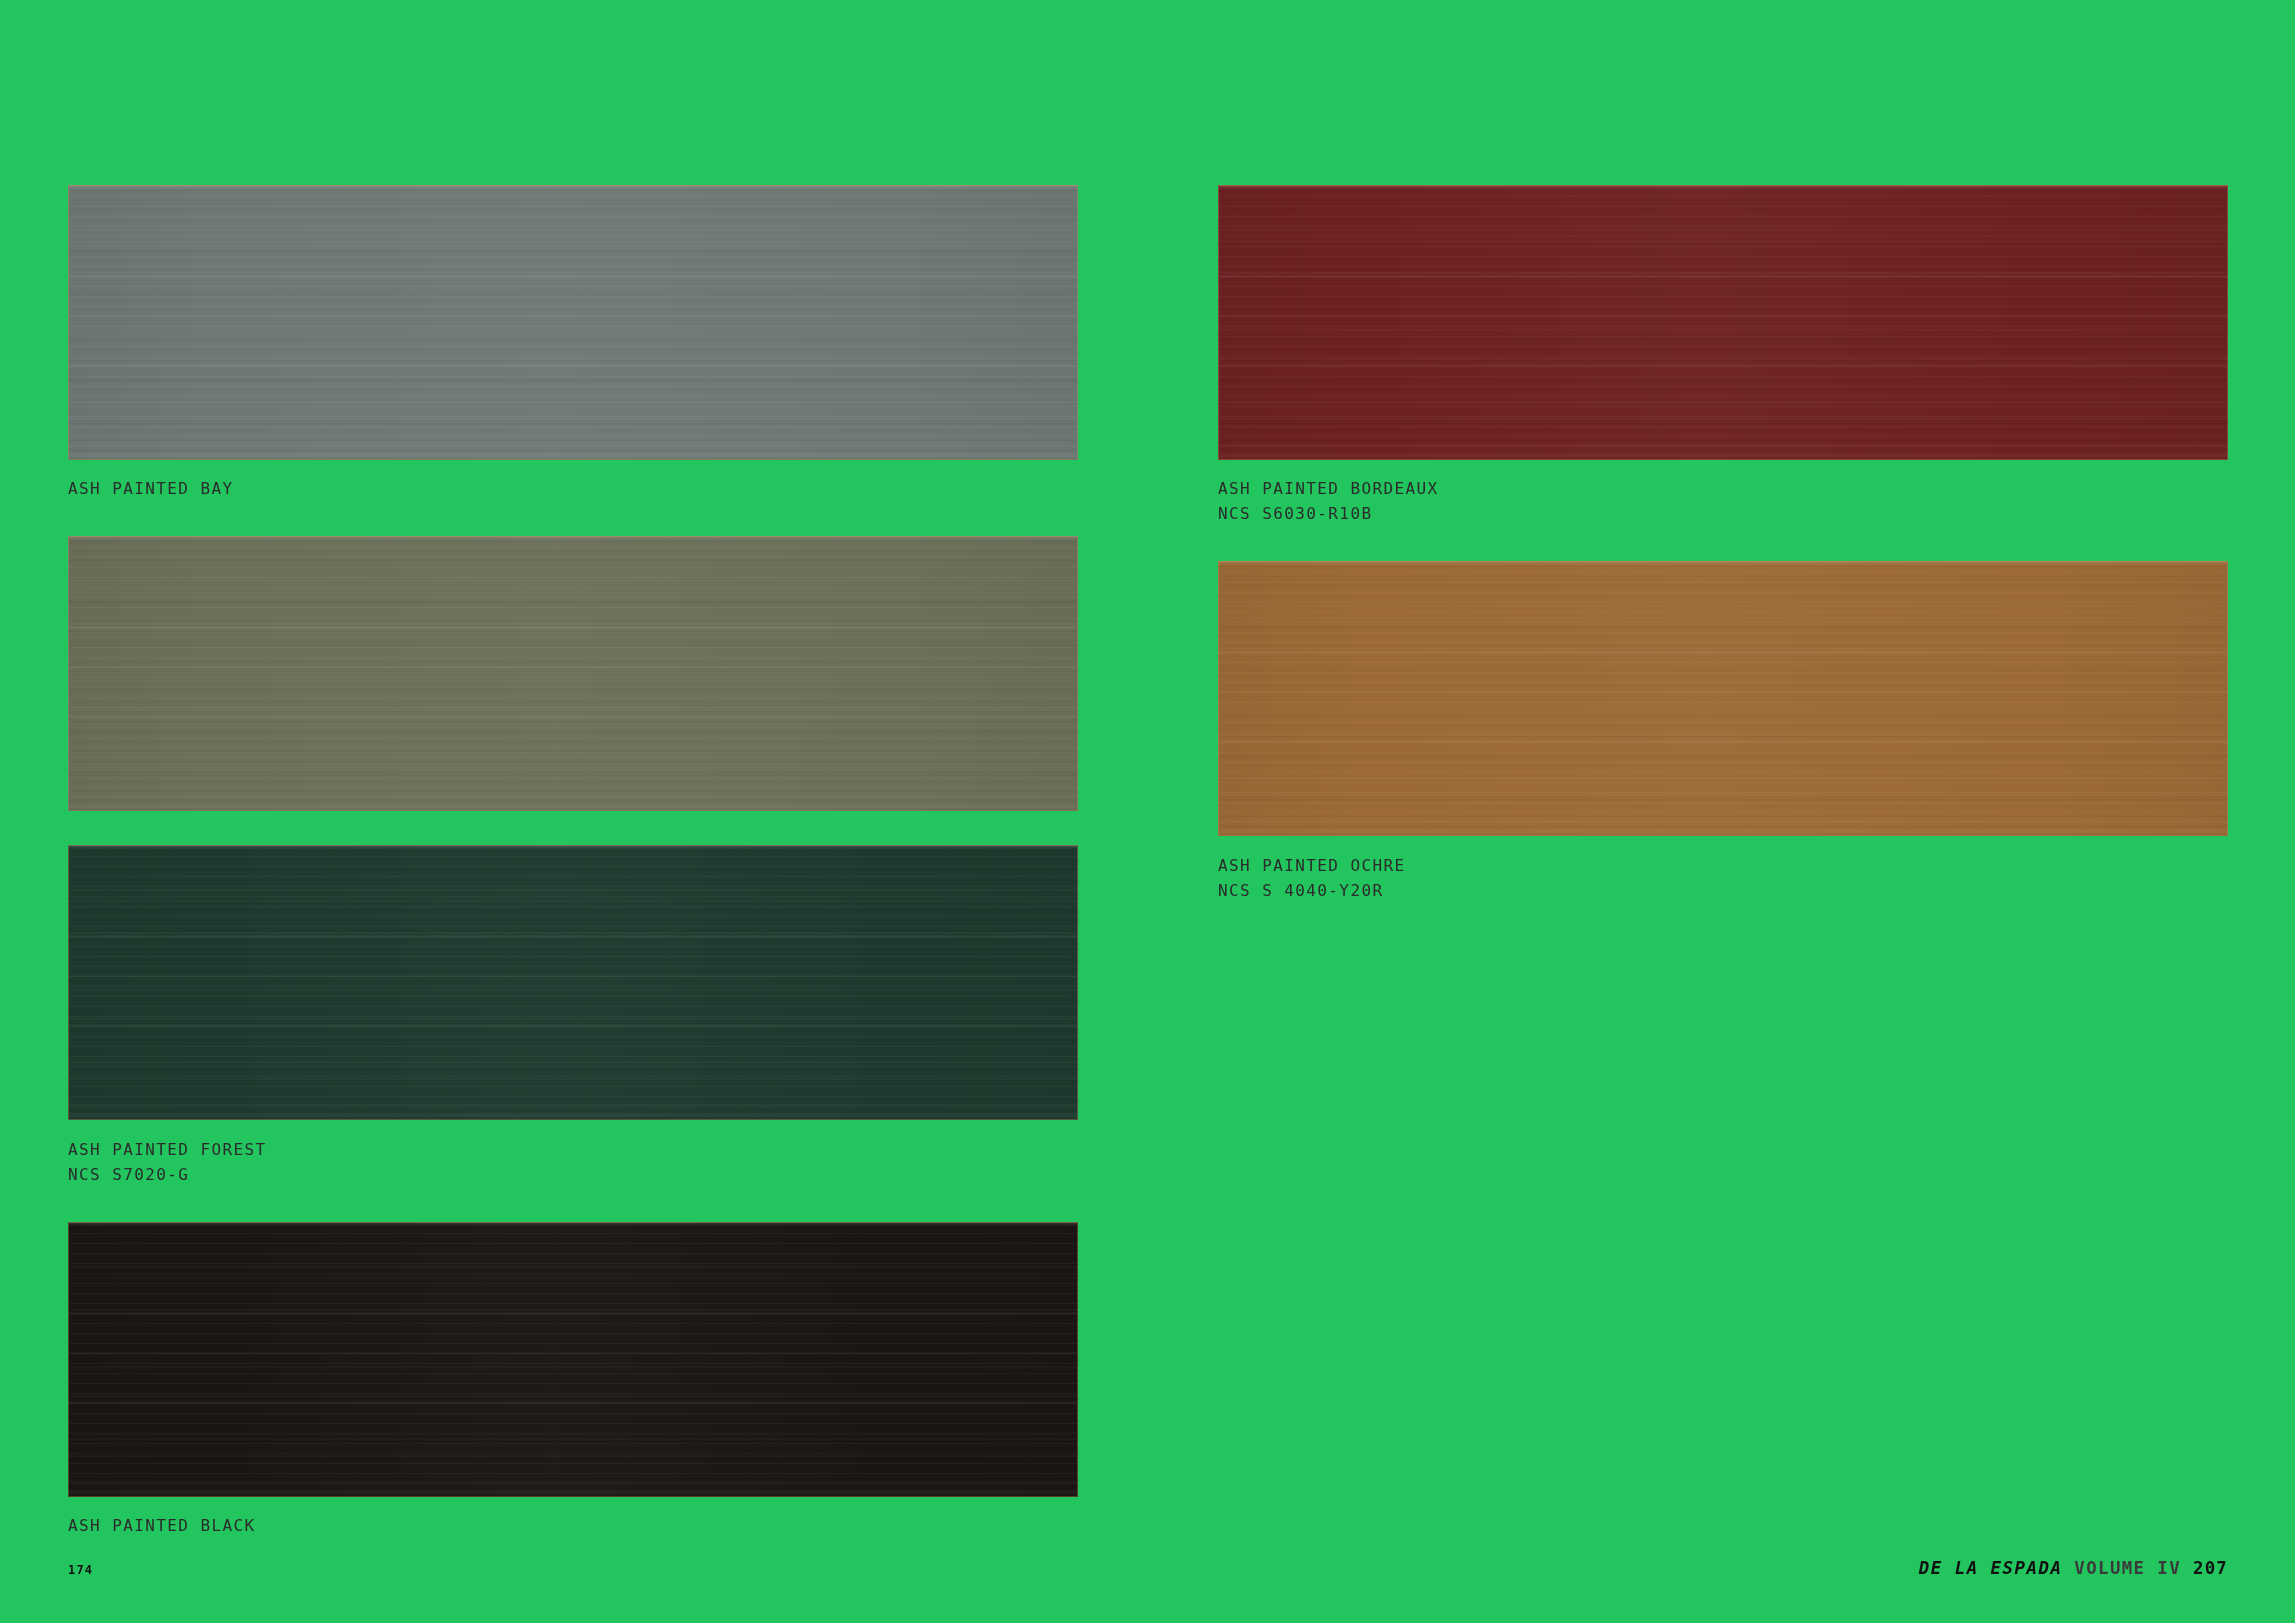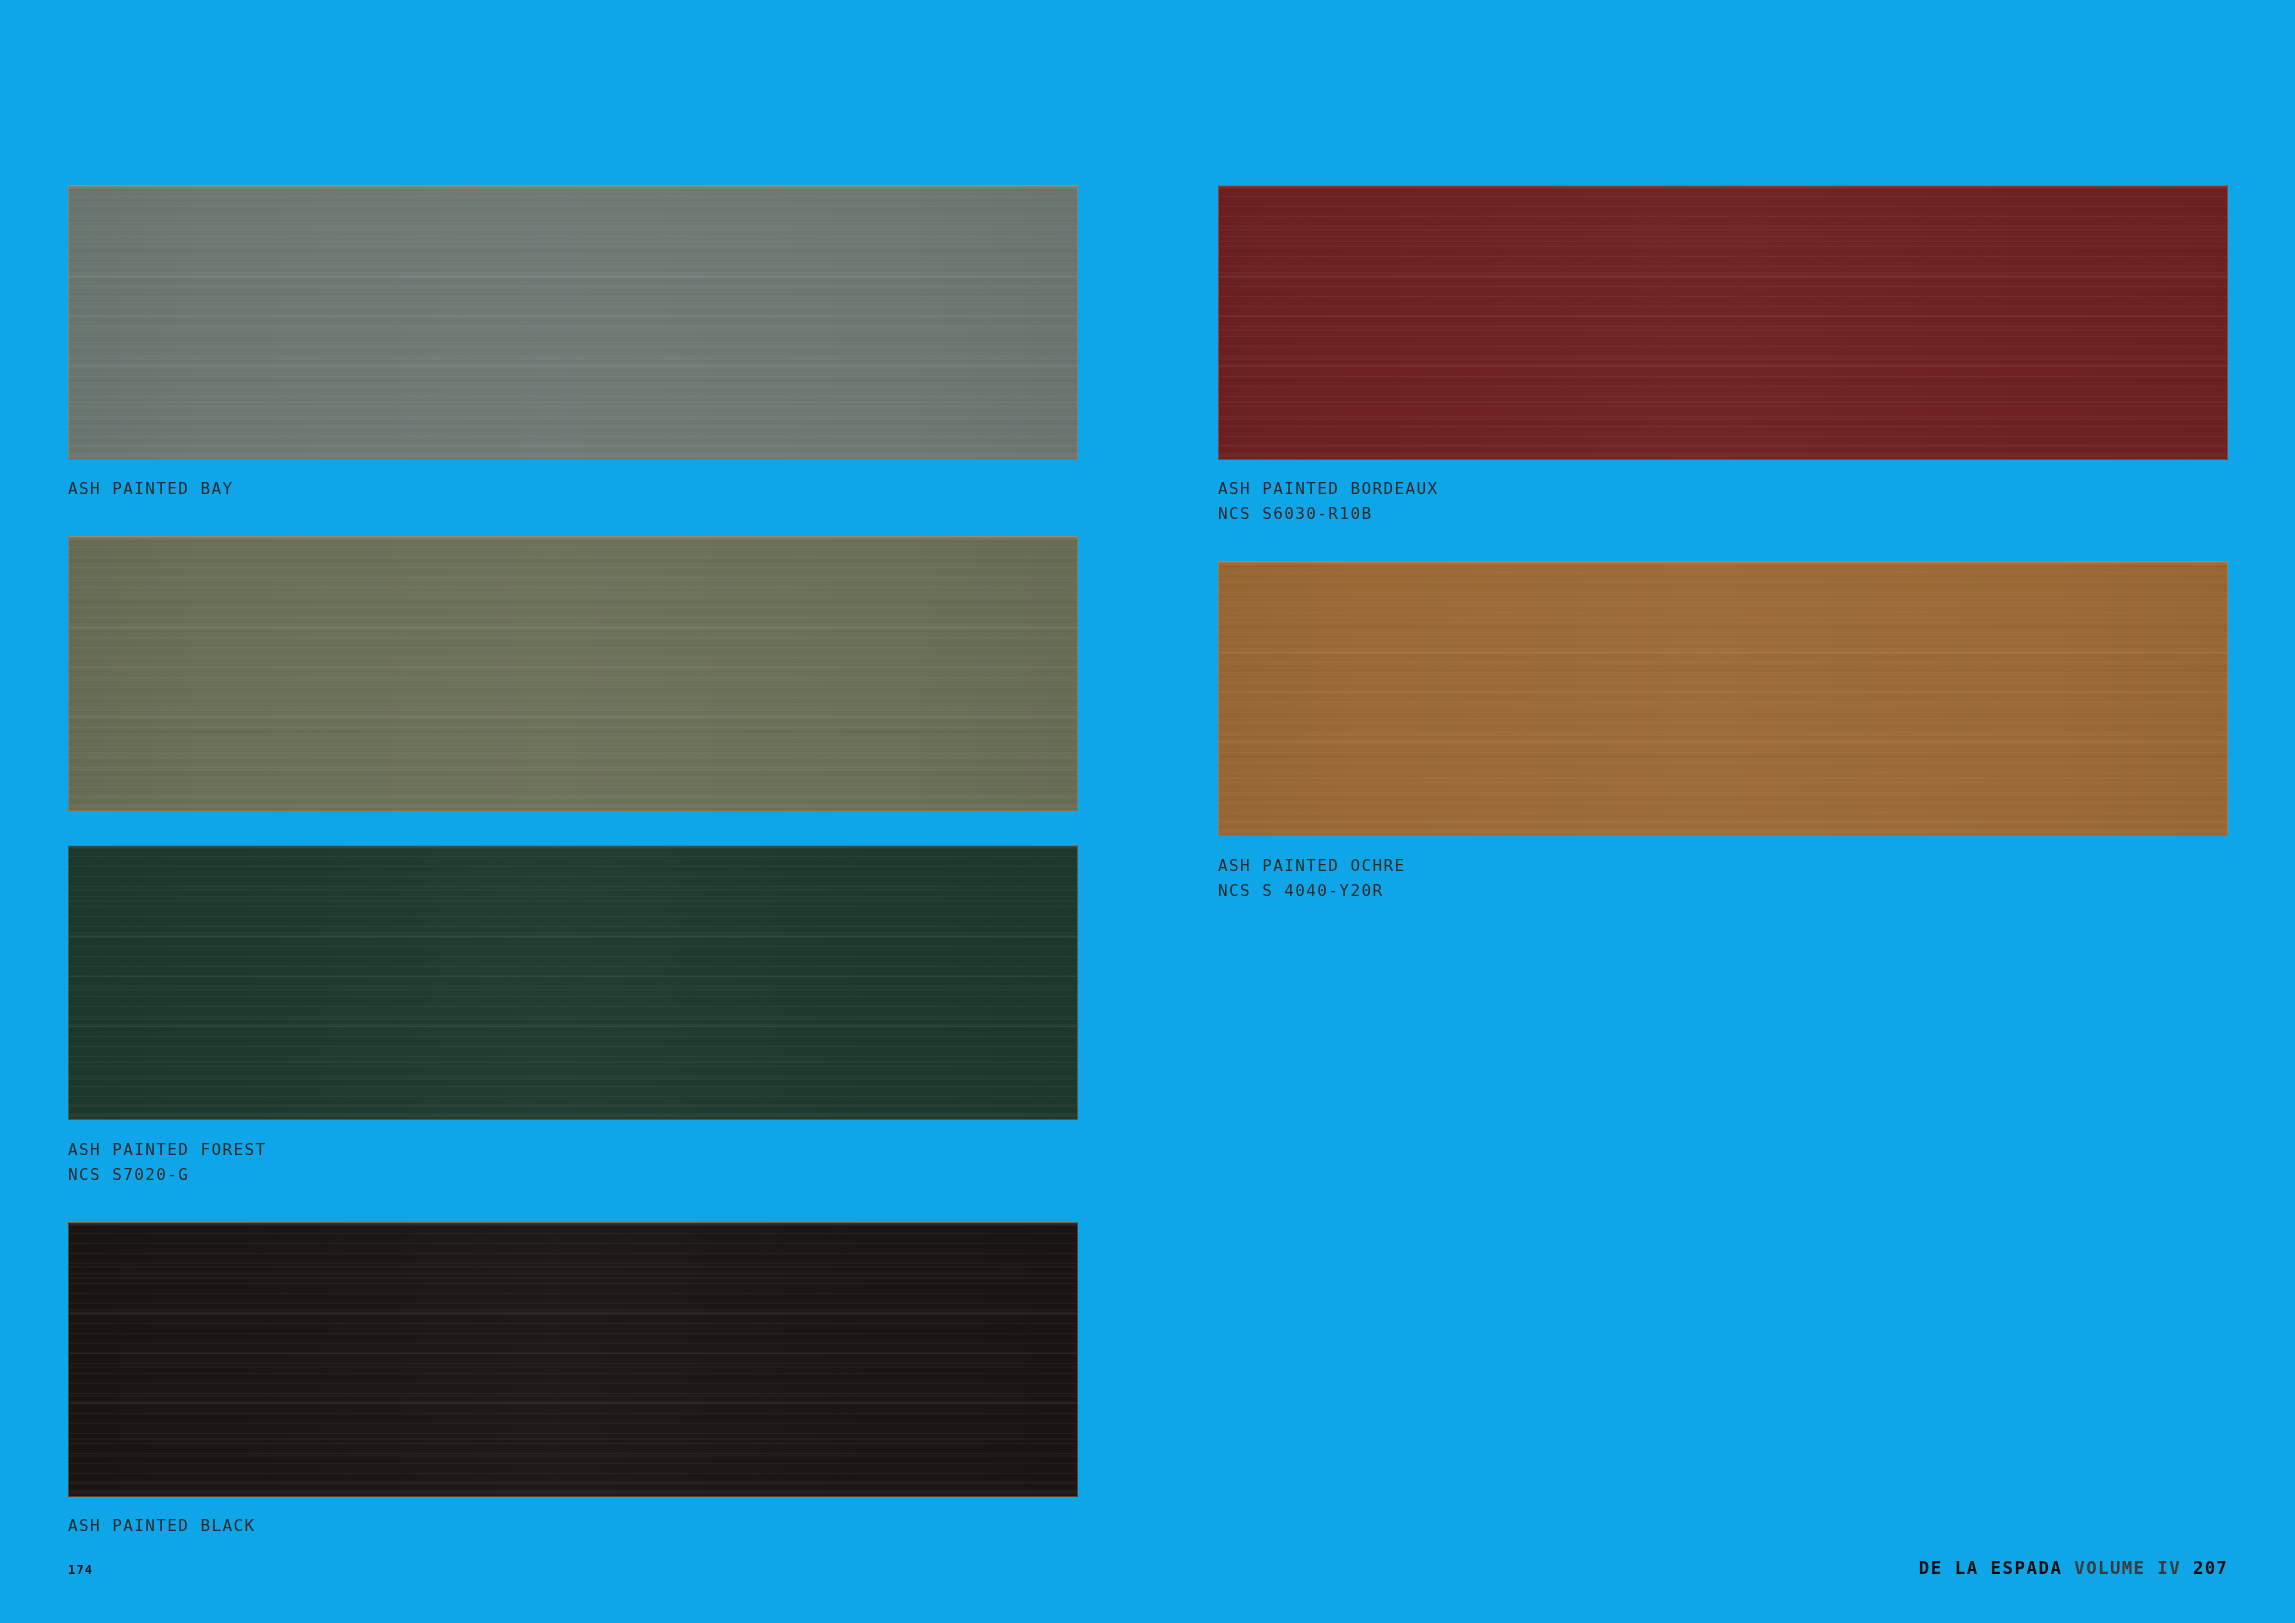--- a/index.html
+++ b/index.html
@@ -12,21 +12,21 @@
     height: 1624px;
     font-family: "DejaVu Sans Mono", "Liberation Mono", monospace;
     color: #1a1a1a;
     overflow: hidden;
     position: relative;
   }
 
   .page {
     position: absolute;
     inset: 0;
-    background: #0ea5e9;
+    background: #22c55e;
   }
 
   .spread {
     position: absolute;
     left: 68px;
     top: 185px;
     width: 2160px;
     display: flex;
     gap: 140px;
   }
@@ -134,20 +134,21 @@
   }
   .footer-right {
     font-size: 17.4px;
     letter-spacing: 1.4px;
     color: #111111;
     white-space: pre;
   }
   .brand {
     font-weight: bold;
     letter-spacing: 1.5px;
+    font-style: italic;
   }
   .vol {
     font-weight: bold;
     color: #3a3a3a;
     letter-spacing: 1.4px;
     text-align: center;
   }
   .folio-right {
     font-weight: bold;
     letter-spacing: 1.2px;

